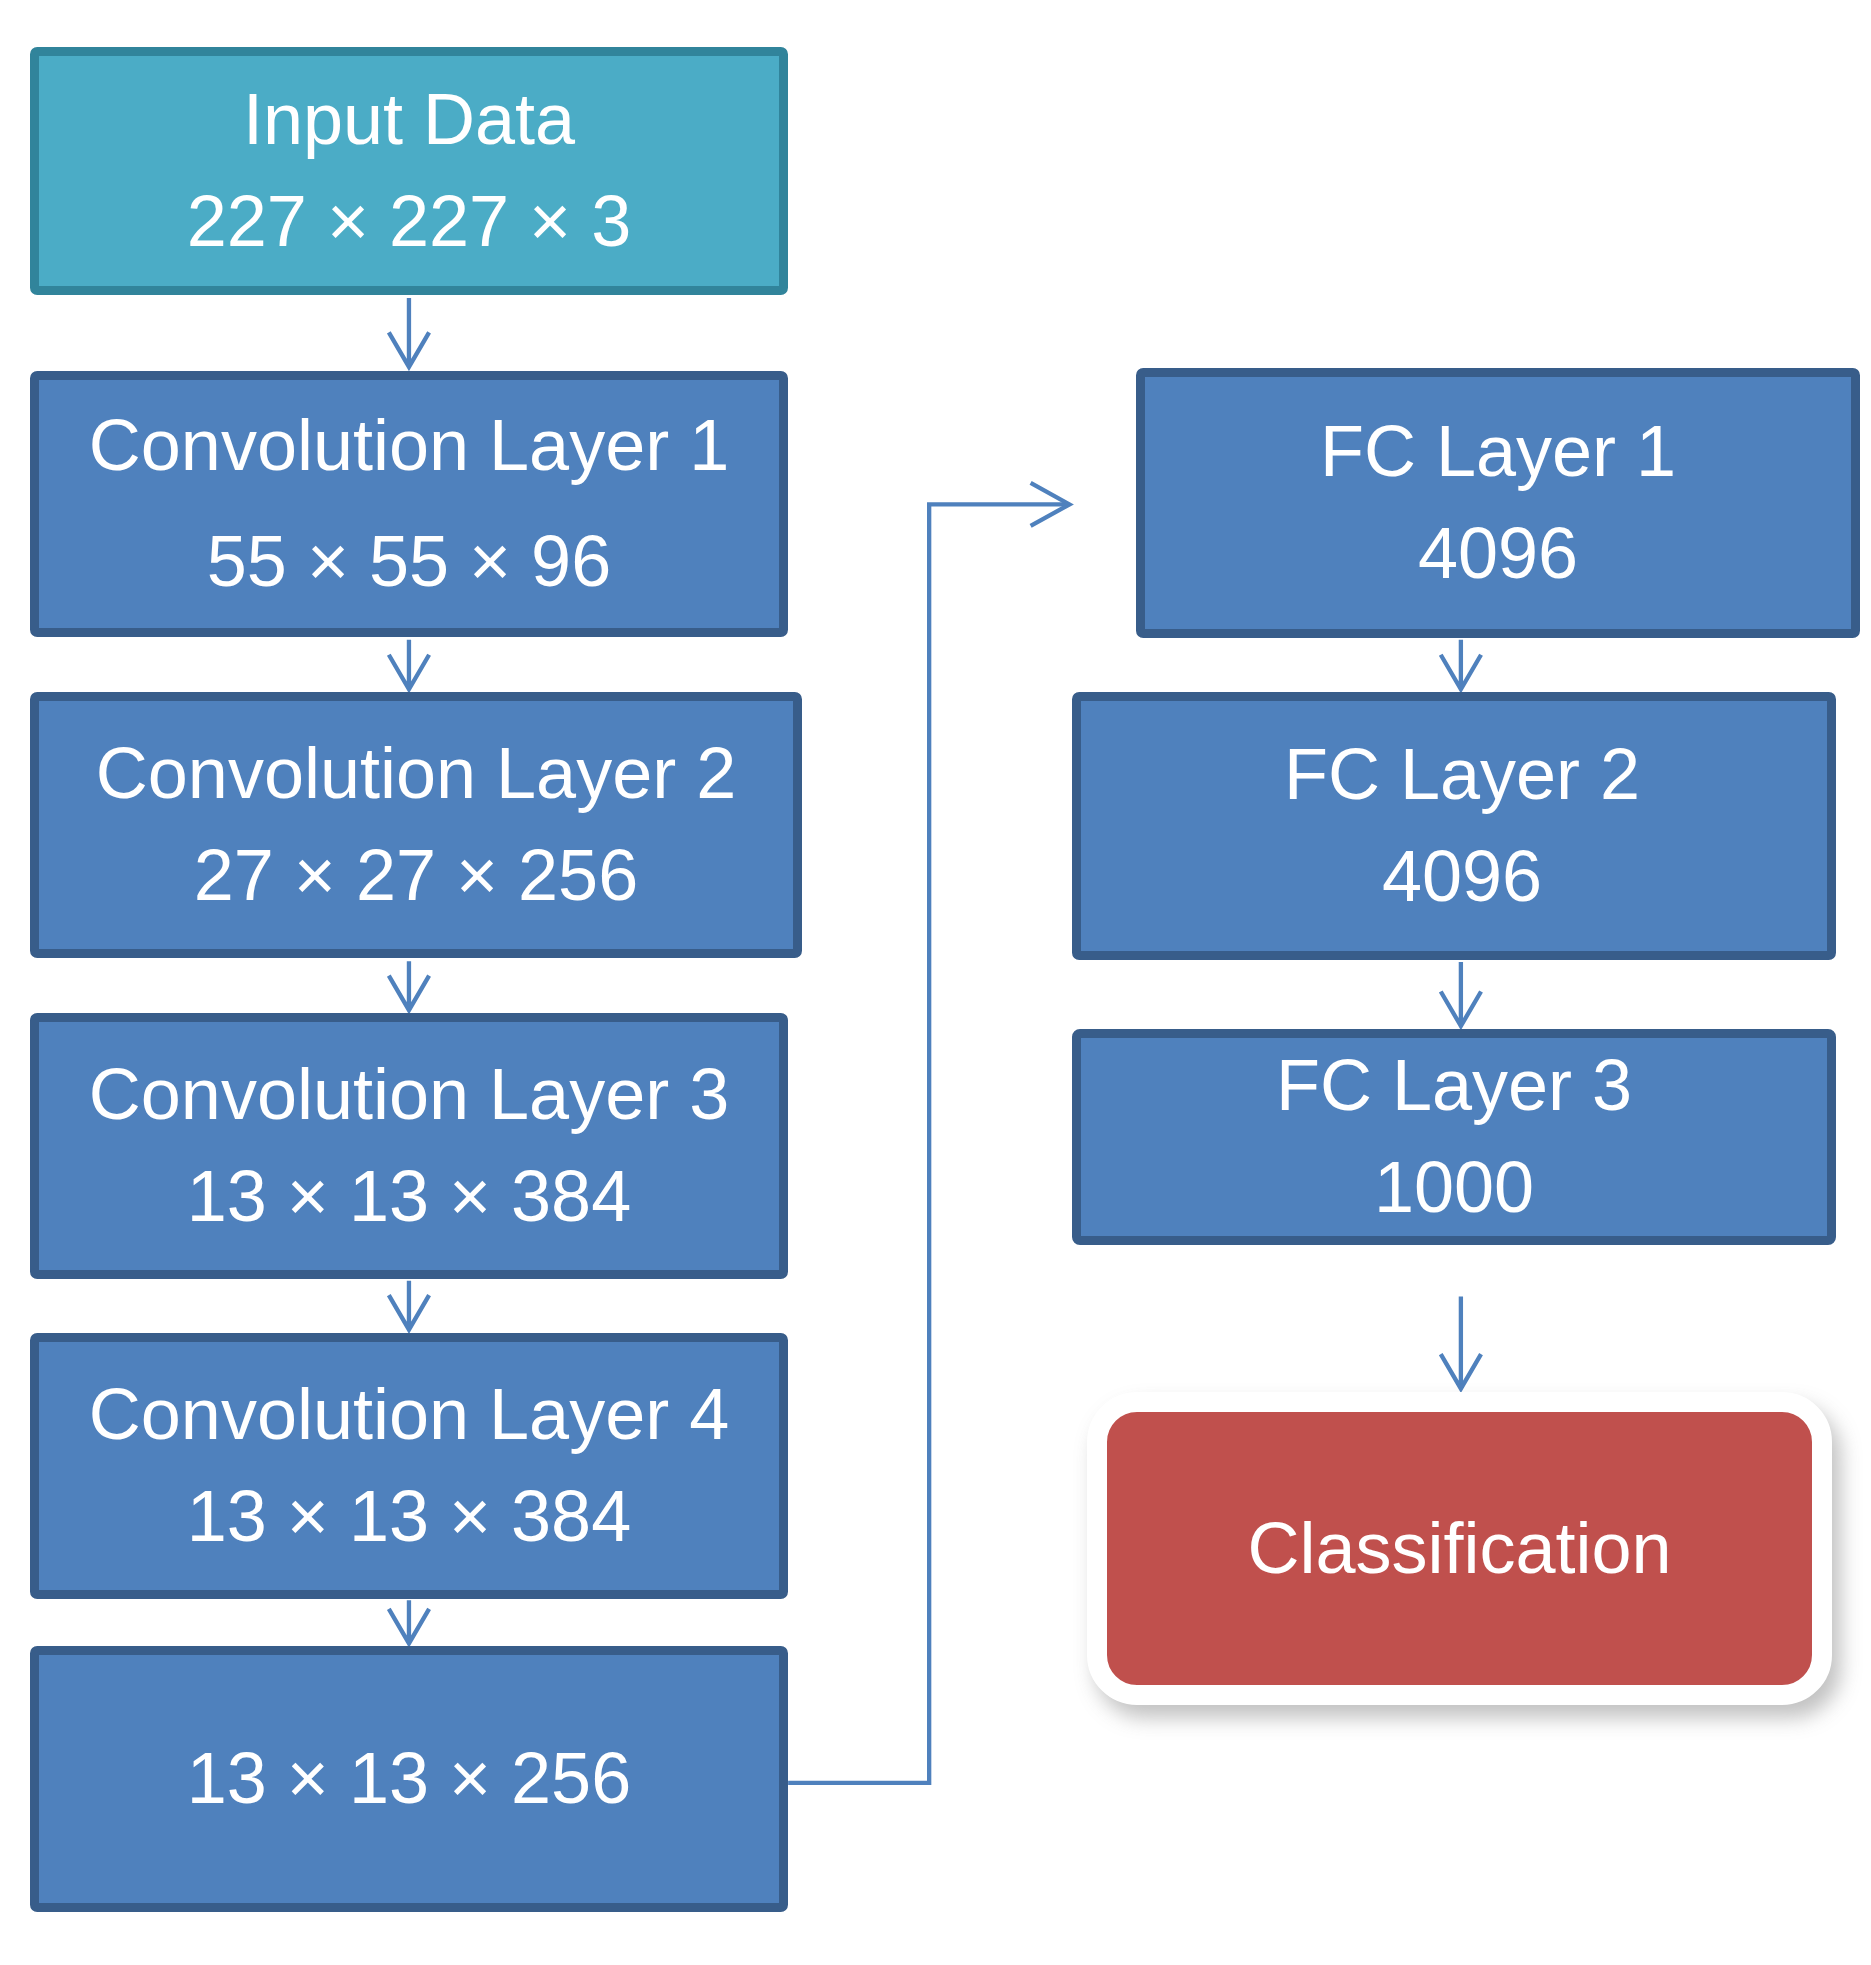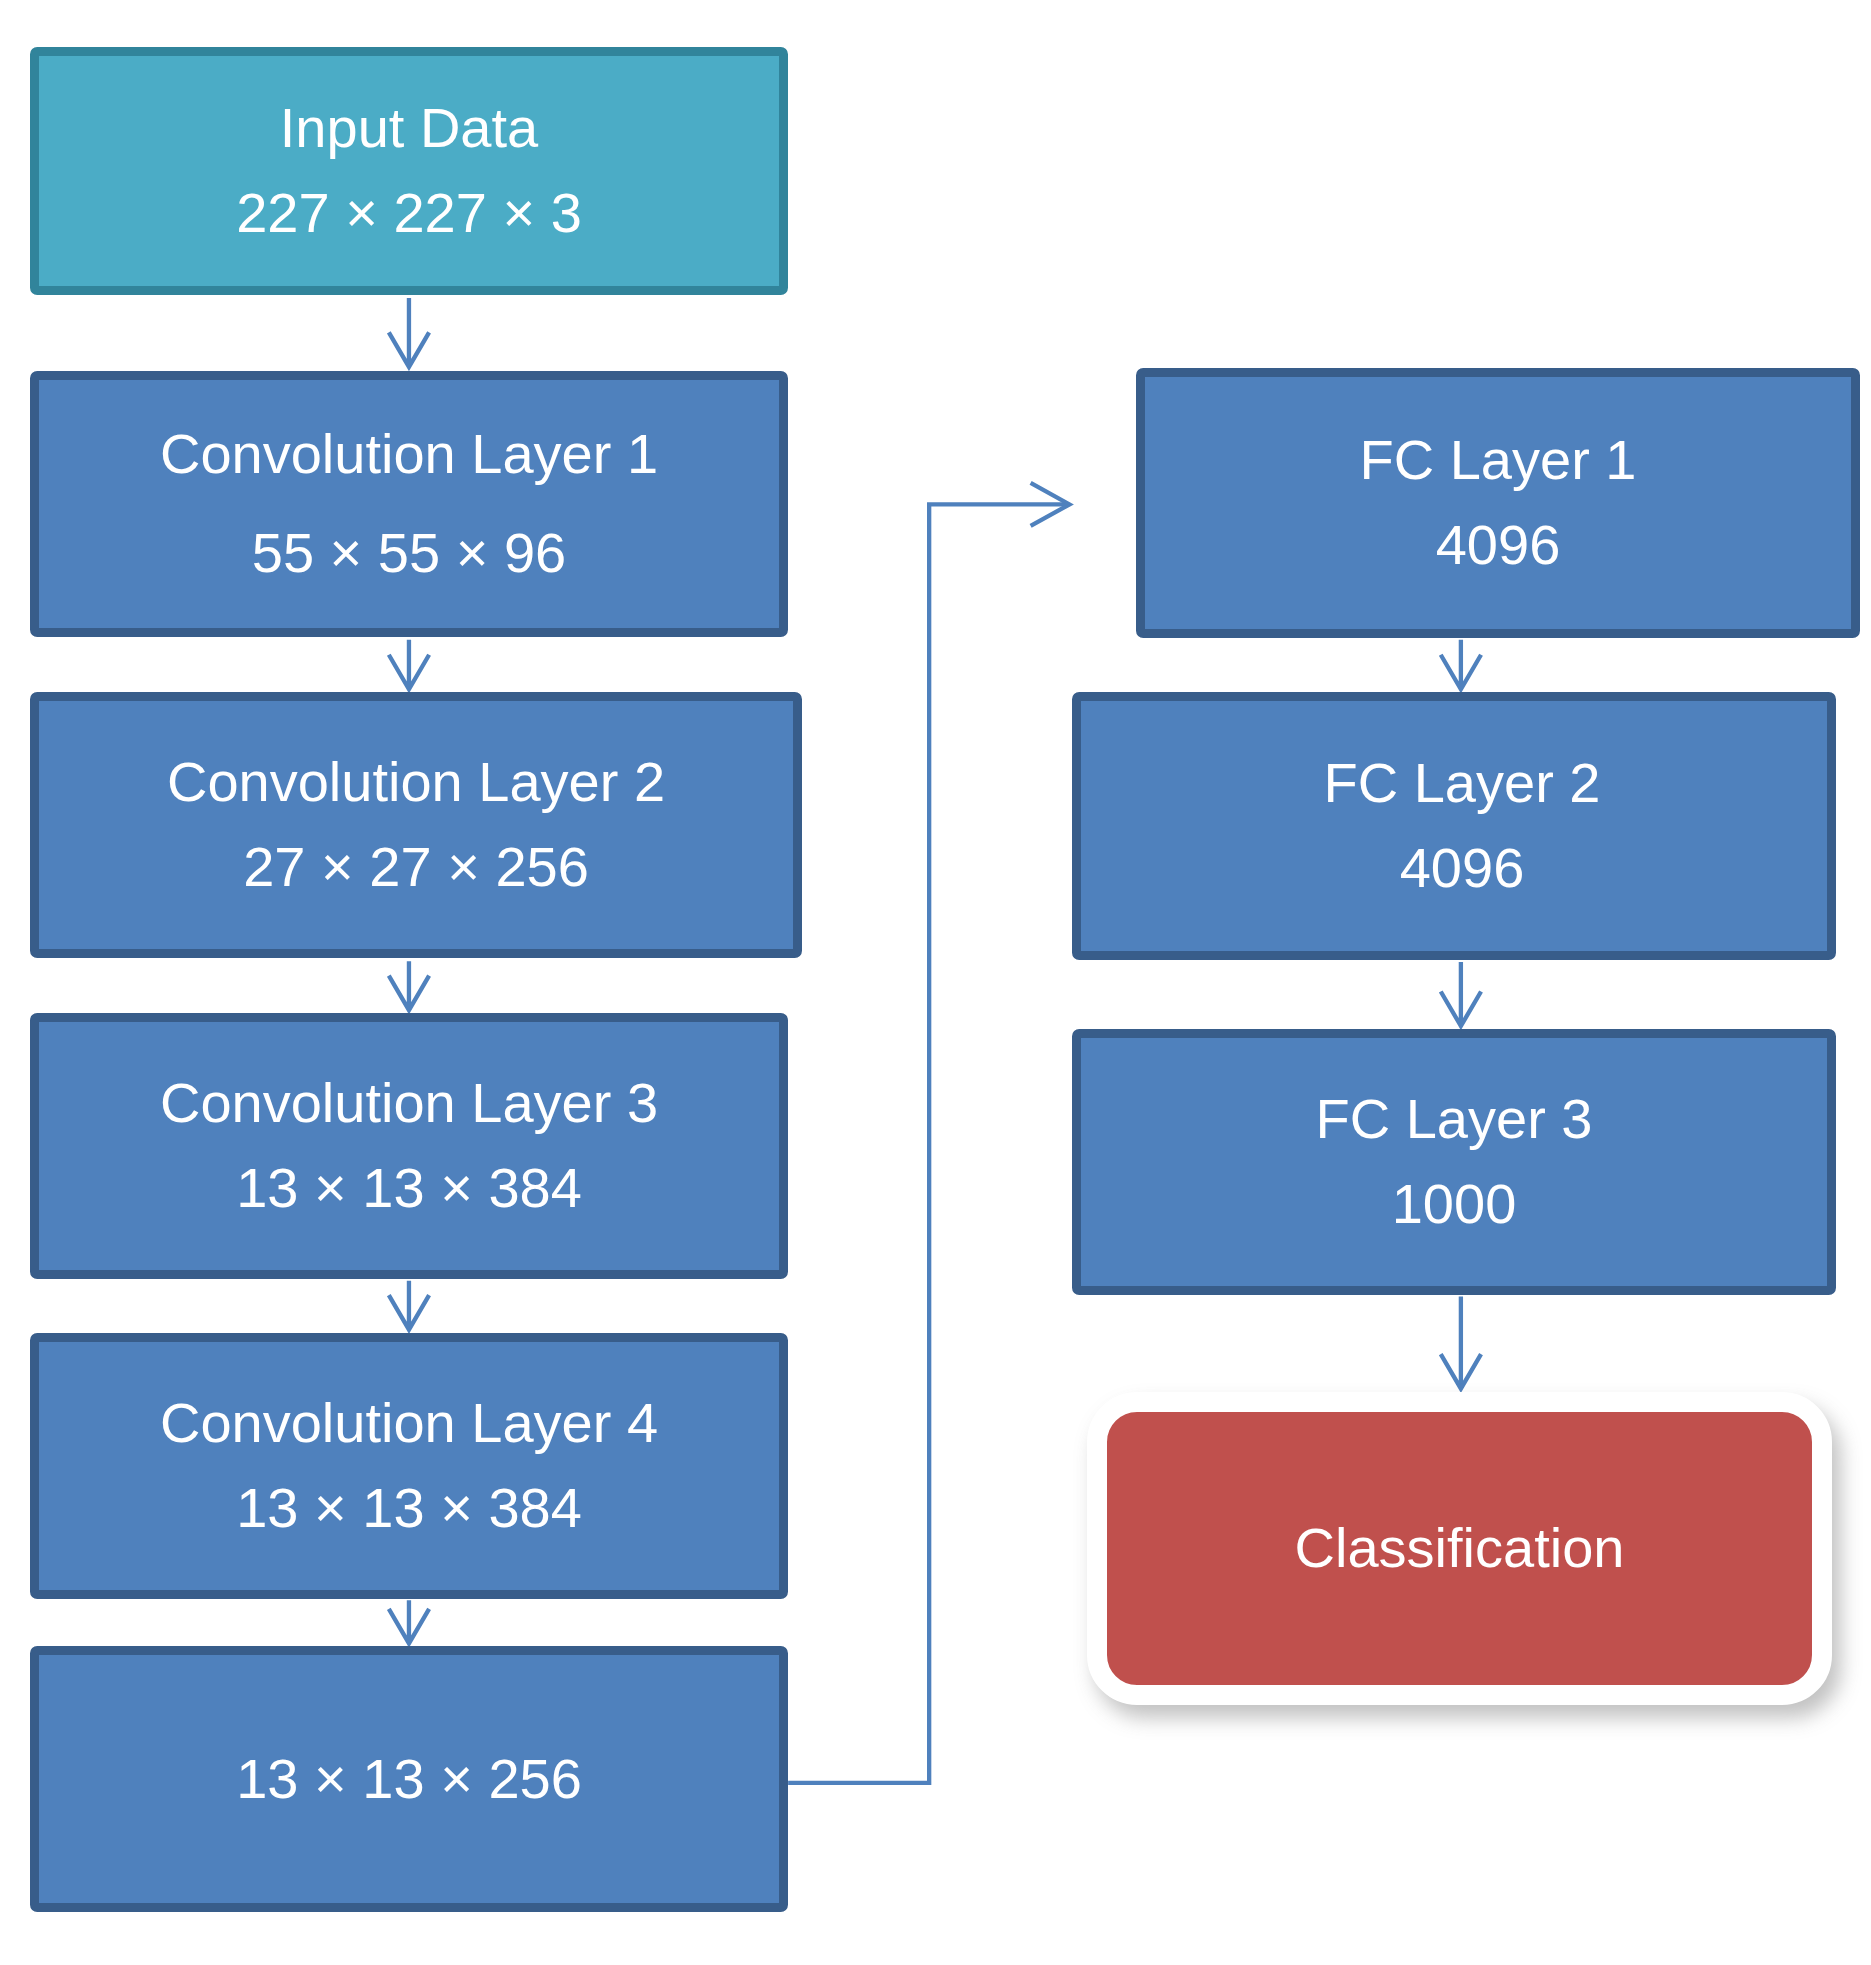--- a/index.html
+++ b/index.html
@@ -26,42 +26,42 @@
   .node {
     position: absolute;
     box-sizing: border-box;
     display: flex;
     flex-direction: column;
     align-items: center;
     justify-content: center;
     gap: 26px;
     text-align: center;
     color: var(--text, #ffffff);
-    font-size: 56px;
+    font-size: 72px;
     line-height: 1.05;
     border-radius: 7.2px;
   }
   .node .title, .node .dims { white-space: nowrap; }
   .node-input {
     left: 30px; top: 47px; width: 758px; height: 248px;
     background: var(--input-fill, #4BACC6);
     border: 9.4px solid var(--input-border, #31849B);
   }
   .node-layer {
     background: var(--layer-fill, #4F81BD);
     border: 9.4px solid var(--layer-border, #385D8A);
   }
   .node-conv1 { left: 30px; top: 371px;  width: 758px; height: 266px; gap: 40px; }
   .node-conv2 { left: 30px; top: 692px;  width: 772px; height: 266px; }
   .node-conv3 { left: 30px; top: 1013px; width: 758px; height: 266px; }
   .node-conv4 { left: 30px; top: 1333px; width: 758px; height: 266px; }
   .node-conv5 { left: 30px; top: 1646px; width: 758px; height: 266px; }
   .node-fc1   { left: 1136px; top: 368px;  width: 724px; height: 270px; text-align: center; }
   .node-fc2   { left: 1072px; top: 692px;  width: 764px; height: 268px; padding-left: 16px; }
-  .node-fc3   { left: 1072px; top: 1029px; width: 764px; height: 266px; }
+  .node-fc3   { left: 1072px; top: 1029px; width: 764px; height: 216px; border-radius: 8px; }
   .node-classification {
     left: 1087px; top: 1392px; width: 745px; height: 313px;
     background: var(--output-fill, #C0504D);
     border: 20px solid var(--output-border, #ffffff);
     border-radius: 50px;
     box-shadow: 8.6px 13px 20px rgba(120,120,120,0.45);
   }
 </style>
 </head>
 <body>

